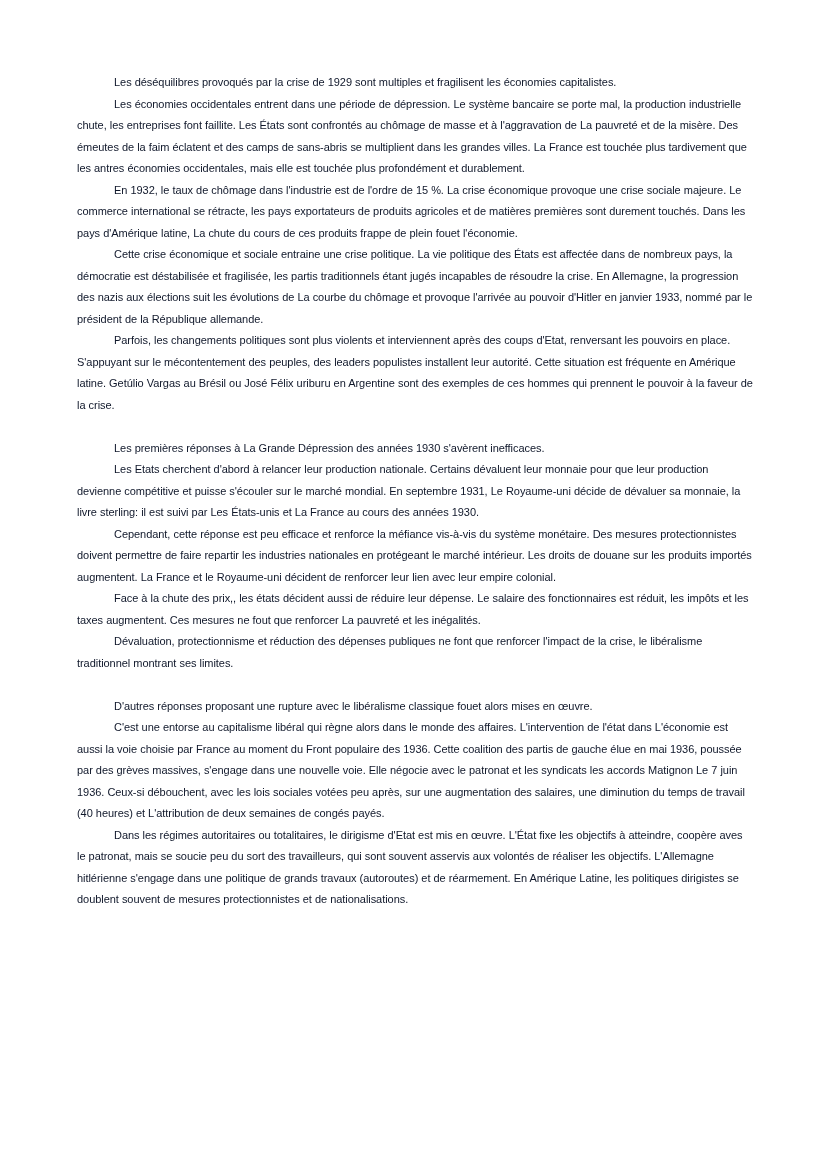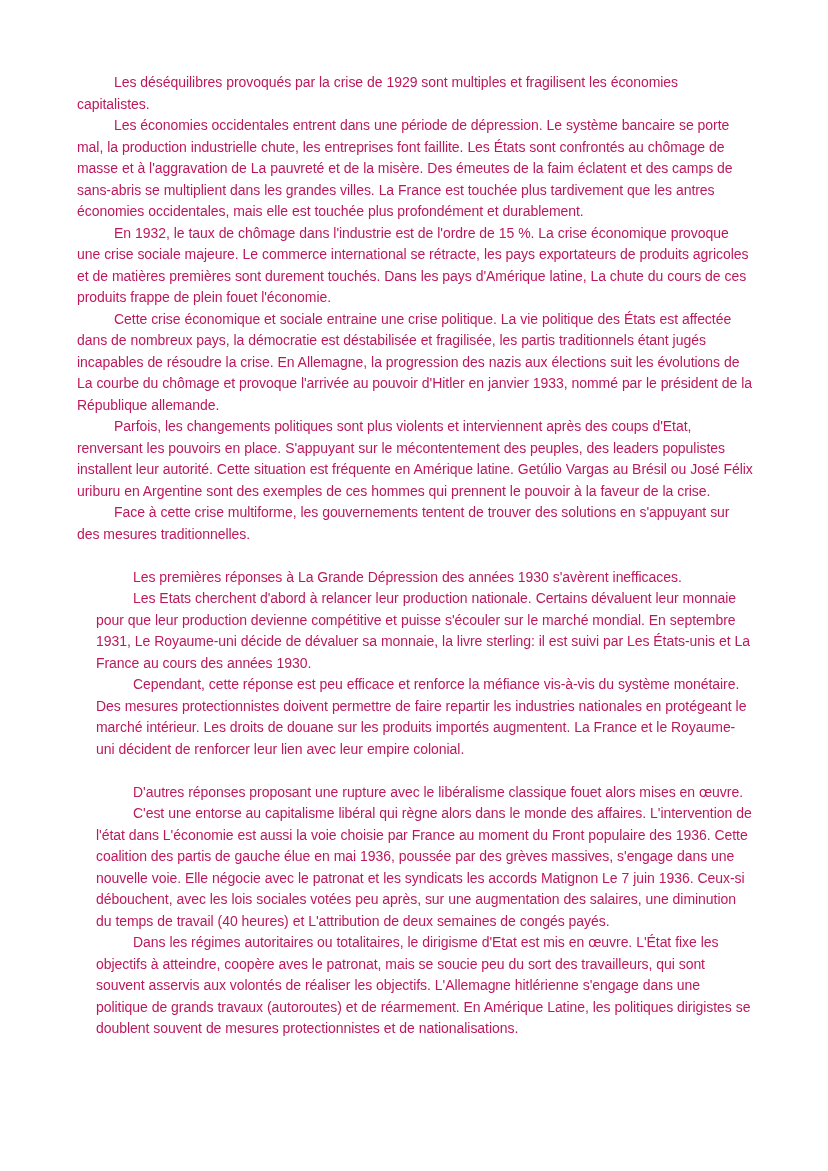--- a/index.html
+++ b/index.html
@@ -27,28 +27,27 @@
     left: 77px;
     top: 72px;
     width: 676px;
   }
   .section {
     margin: 0;
     padding: 0;
   }
   .section + .section {
     margin-top: 21.5px;
-    margin-left: 19px;
   }
   p.para {
     margin: 0;
     padding: 0;
-    font-size: 14px;
+    font-size: 11px;
     line-height: 21.5px;
-    color: #be185d;
+    color: #0f172a;
     text-align: left;
     text-indent: 37px;
     letter-spacing: -0.05px;
     word-spacing: 0.1px;
     -webkit-font-smoothing: antialiased;
   }
   p.para.noindent {
     text-indent: 0;
   }
 </style>
@@ -56,26 +55,27 @@
 <body>
 
 <div id="document-page" style="background: rgb(255, 255, 255);">
   <div id="text-body" style="color: rgb(32, 29, 28);">
       <div class="section">
         <p class="para">Les déséquilibres provoqués par la crise de 1929 sont multiples et fragilisent les économies capitalistes.</p>
         <p class="para">Les économies occidentales entrent dans une période de dépression. Le système bancaire se porte mal, la production industrielle chute, les entreprises font faillite. Les États sont confrontés au chômage de masse et à l'aggravation de La pauvreté et de la misère. Des émeutes de la faim éclatent et des camps de sans-abris se multiplient dans les grandes villes. La France est touchée plus tardivement que les antres économies occidentales, mais elle est touchée plus profondément et durablement.</p>
         <p class="para">En 1932, le taux de chômage dans l'industrie est de l'ordre de 15 %. La crise économique provoque une crise sociale majeure. Le commerce international se  rétracte, les pays exportateurs de produits agricoles et de matières premières sont durement touchés. Dans les pays d'Amérique latine, La chute du cours de ces produits frappe de plein fouet l'économie.</p>
         <p class="para">Cette crise économique et sociale entraine une crise politique. La vie politique des États est affectée dans de nombreux pays, la démocratie est déstabilisée et fragilisée, les partis traditionnels étant jugés incapables de résoudre la crise. En Allemagne, la progression des nazis aux élections suit les évolutions de La courbe du chômage et provoque l'arrivée au pouvoir d'Hitler en janvier 1933, nommé par le président de la République allemande.</p>
         <p class="para">Parfois, les changements politiques sont plus violents et interviennent après des coups d'Etat, renversant les pouvoirs en place. S'appuyant sur le mécontentement des peuples, des leaders populistes installent leur autorité. Cette situation est fréquente en Amérique latine. Getúlio Vargas au Brésil ou José Félix uriburu en Argentine sont des exemples de ces hommes qui prennent le pouvoir à la faveur de la crise.</p>
-        <p class="para">Face à cette crise multiforme, les gouvernements tentent de trouver des solutions en s'appuyant sur des mesures traditionnelles.</p>
       </div>
       <div class="section">
         <p class="para">Les premières réponses à La Grande Dépression des années 1930 s'avèrent inefficaces.</p>
         <p class="para">Les Etats cherchent d'abord à relancer leur production nationale. Certains dévaluent leur monnaie pour que leur production devienne compétitive et puisse s'écouler sur le marché mondial. En septembre 1931, Le Royaume-uni décide de dévaluer sa monnaie, la livre sterling: il est suivi par Les États-unis et La France au cours des années 1930.</p>
         <p class="para">Cependant, cette réponse est peu efficace et renforce la méfiance vis-à-vis du système monétaire. Des mesures protectionnistes doivent permettre de faire repartir les industries nationales en protégeant le marché intérieur. Les droits de douane sur les produits importés augmentent. La France et le Royaume-uni décident de renforcer leur lien avec leur empire colonial.</p>
+        <p class="para">Face à la chute des prix,, les états décident aussi de réduire leur dépense. Le salaire des fonctionnaires est réduit, les impôts et les taxes augmentent. Ces mesures ne fout que renforcer La pauvreté et les inégalités.</p>
+        <p class="para">Dévaluation, protectionnisme et réduction des dépenses publiques ne font que renforcer l'impact de la crise, le libéralisme traditionnel montrant ses limites.</p>
       </div>
       <div class="section">
         <p class="para">D'autres réponses proposant une rupture avec le libéralisme classique fouet alors mises en œuvre.</p>
         <p class="para">C'est une entorse au capitalisme libéral qui règne alors dans le monde des affaires. L'intervention de l'état dans L'économie est aussi la voie choisie par France au moment du Front populaire des 1936. Cette coalition des partis de gauche élue en mai 1936, poussée par des grèves massives, s'engage dans une nouvelle voie. Elle négocie avec le patronat et les syndicats les accords Matignon Le 7 juin 1936. Ceux-si débouchent, avec les lois sociales votées peu après, sur une augmentation des salaires, une diminution du temps de travail (40 heures) et L'attribution de deux semaines de congés payés.</p>
         <p class="para">Dans les régimes autoritaires ou totalitaires, le dirigisme d'Etat est mis en œuvre. L'État fixe les objectifs à atteindre, coopère aves le patronat, mais se soucie peu du sort des travailleurs, qui sont souvent asservis aux volontés de réaliser les objectifs. L'Allemagne hitlérienne s'engage dans une politique de grands travaux (autoroutes) et de réarmement. En Amérique Latine, les politiques dirigistes se doublent souvent de mesures protectionnistes et de nationalisations.</p>
       </div>
     </div>
 </div>
 
 </body></html>

